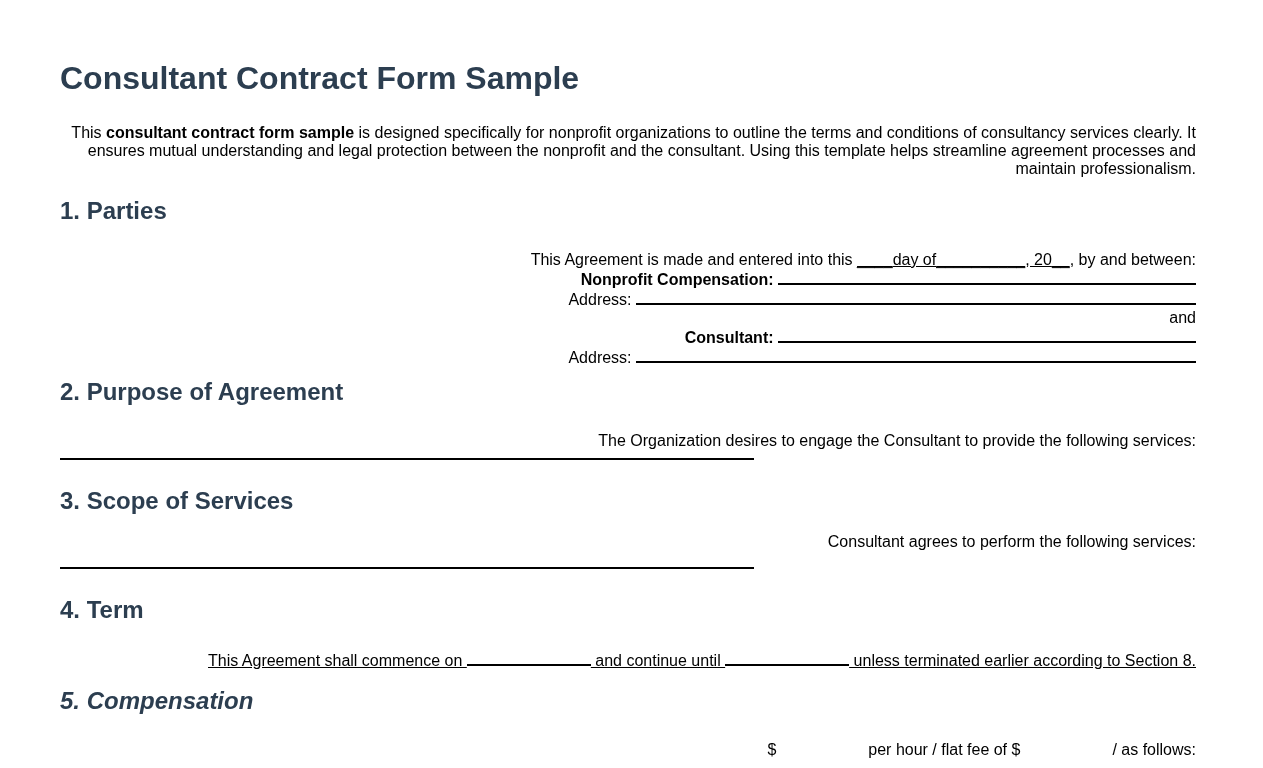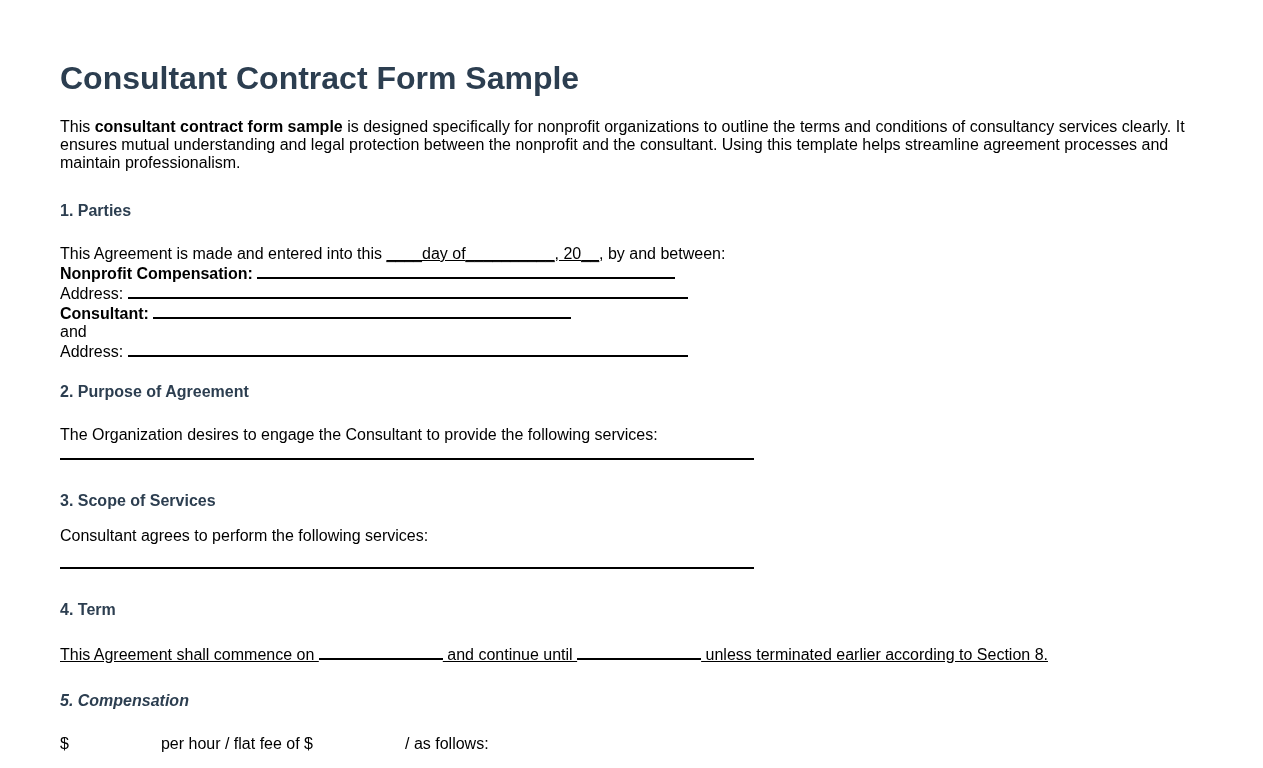--- a/index.html
+++ b/index.html
@@ -10,23 +10,23 @@
     font-size: 16px;
     line-height: 18px;
   }
   .page { position: relative; padding: 0 60px; }
   h1 {
     position: absolute; left: 60px; top: 59px; margin: 0;
     font-size: 32px; line-height: 38px; font-weight: bold; color: #2c3e50;
   }
   h2 {
     position: absolute; left: 60px; margin: 0;
-    font-size: 16px; line-height: 28px; font-weight: bold; color: #2c3e50;
+    font-size: 24px; line-height: 28px; font-weight: bold; color: #2c3e50;
   }
-  .para { position: absolute; left: 60px; margin: 0; width: 1130px; }
+  .para { position: absolute; left: 60px; margin: 6px; width: 1130px; text-align: right; }
   .blank { display: inline-block; border-bottom: 2px solid #000; height: 14px; vertical-align: baseline; }
   .uline { text-decoration: underline; }
   .fullline { position: absolute; left: 60px; width: 694px; border-top: 2px solid #000; height: 0; }
   b { font-weight: bold; }
 </style>
 </head>
 <body>
 
 <div class="page">
   <h1>Consultant Contract Form Sample</h1>
@@ -39,24 +39,24 @@
   <div class="para" style="top:245px;">
     <div>
       <span>This Agreement is made and entered into this </span><span class="uline">____</span><span class="uline">day of</span><span class="uline">__________</span><span class="uline">, 20</span><span class="uline">__</span><span>, by and between:</span>
     </div>
     <div>
       <b>Nonprofit Compensation:</b> <span class="blank" style="width:418px;"></span>
     </div>
     <div>
       <span>Address:</span> <span class="blank" style="width:560px;"></span>
     </div>
+    <div>and</div>
     <div>
       <b>Consultant:</b> <span class="blank" style="width:418px;"></span>
     </div>
-    <div>and</div>
     <div>
       <span>Address:</span> <span class="blank" style="width:560px;"></span>
     </div>
   </div>
 
   <h2 style="top:378px;">2. Purpose of Agreement</h2>
   <p class="para" style="top:426px;">The Organization desires to engage the Consultant to provide the following services:</p>
   <div class="fullline" style="top:458px;"></div>
 
   <h2 style="top:487px;">3. Scope of Services</h2>

